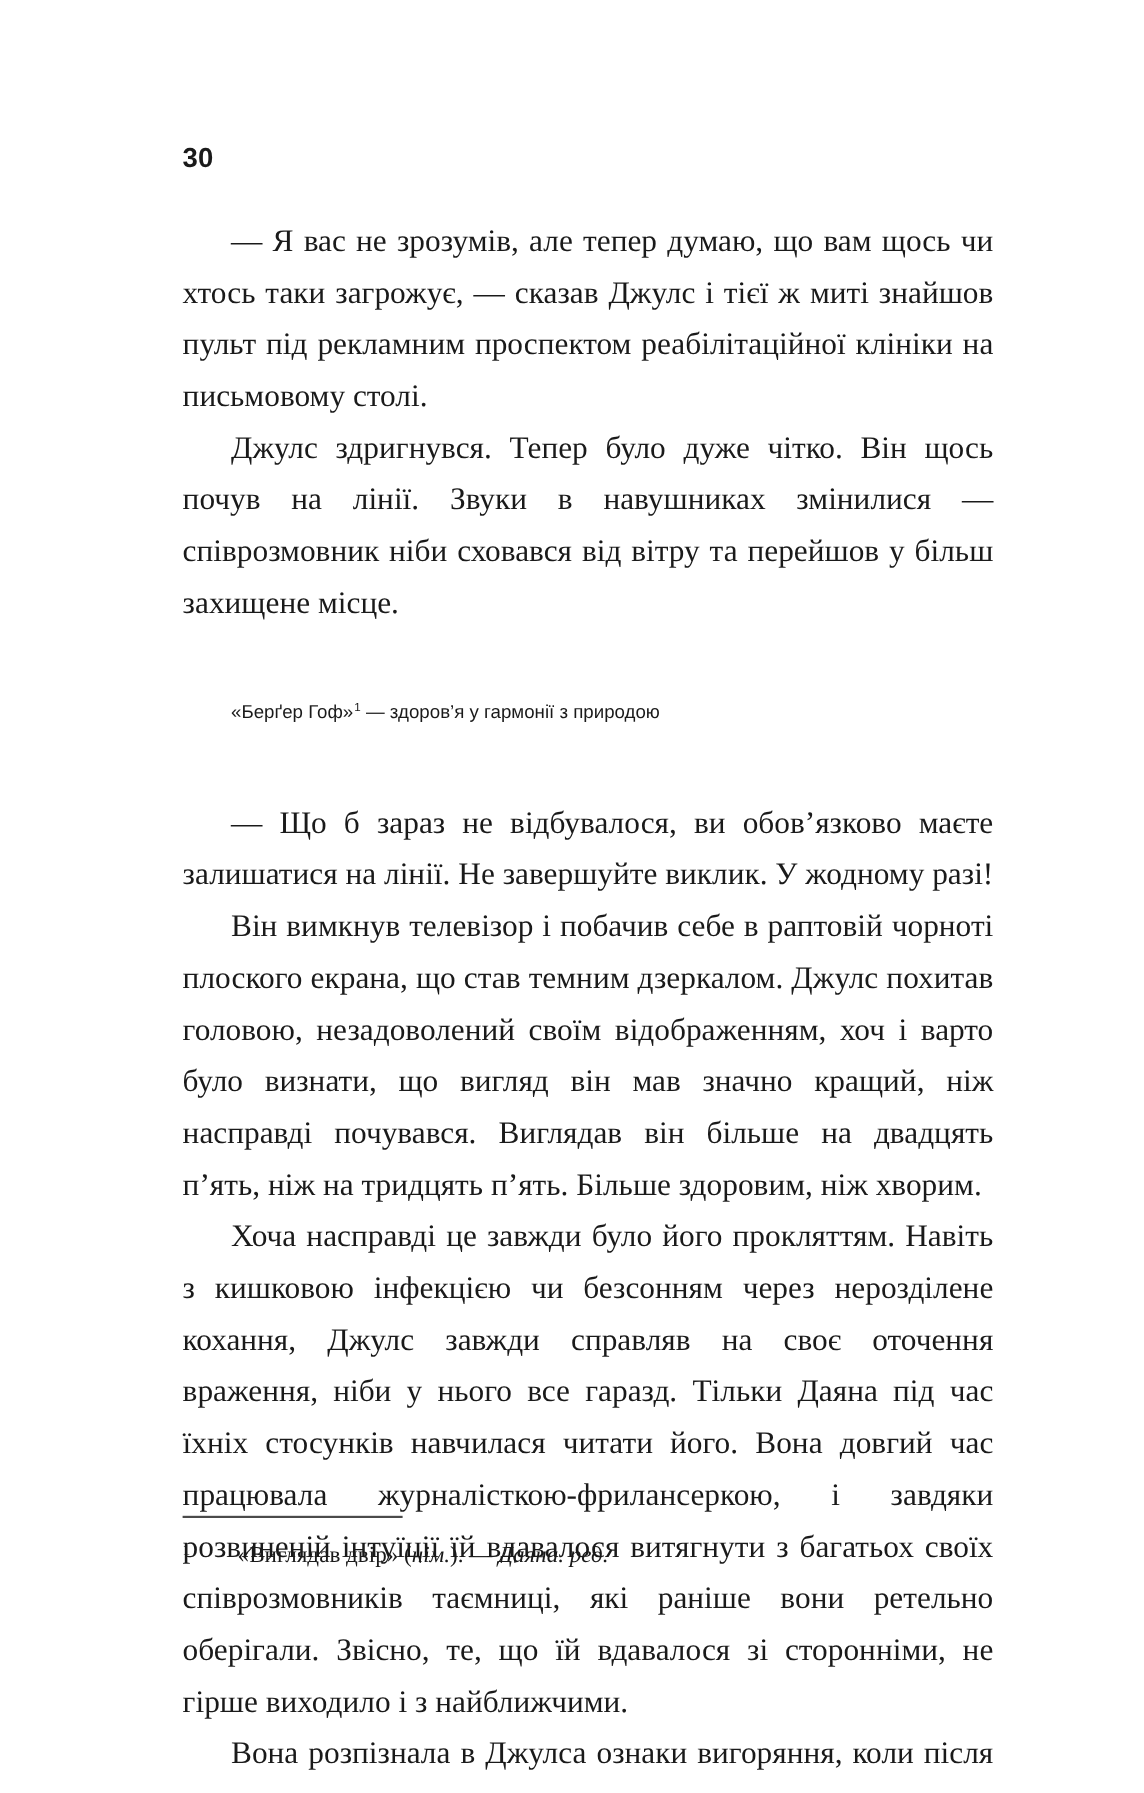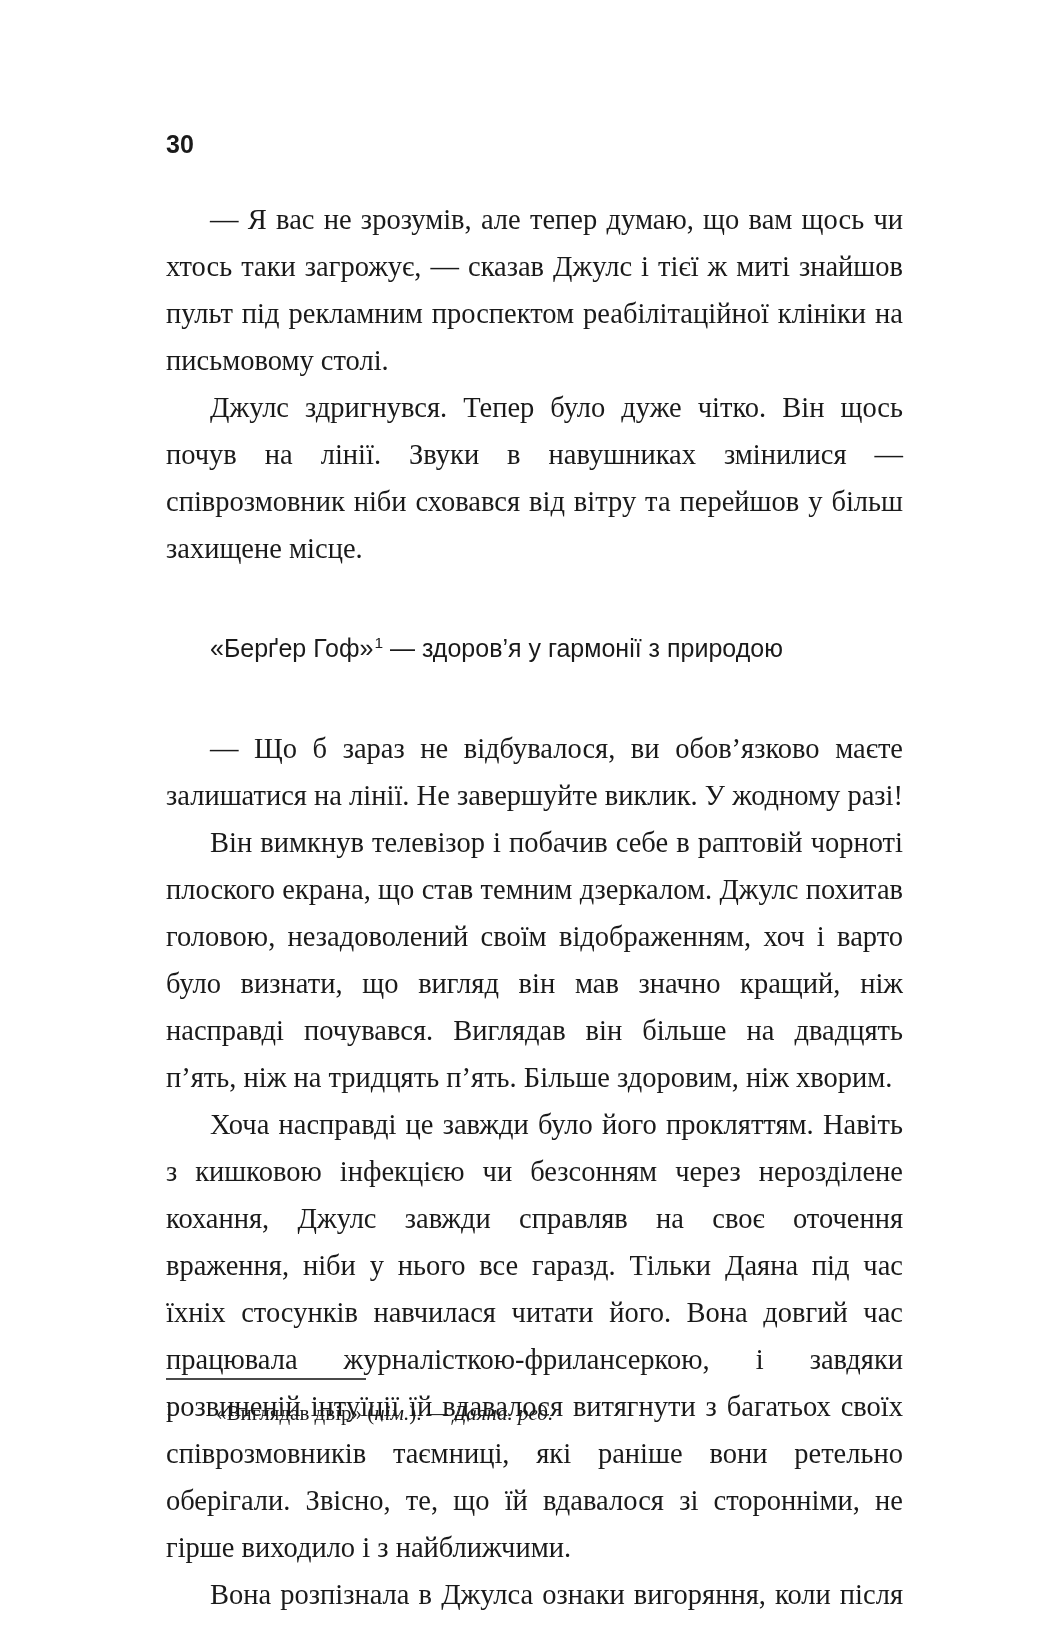--- a/index.html
+++ b/index.html
@@ -41,21 +41,21 @@
     color: #1a1a1a;
     text-align: justify;
     text-justify: inter-word;
     margin: 0;
     hyphens: manual;
   }
   .para .ind { display: inline-block; width: 44px; }
 
   .tagline {
     font-family: "Liberation Sans", sans-serif;
-    font-size: 25px;
+    font-size: 17px;
     line-height: 40px;
     color: #1a1a1a;
     margin: 0;
     padding-left: 44px;
     white-space: nowrap;
   }
   .tagline sup {
     font-size: 0.62em;
     vertical-align: super;
     line-height: 0;

